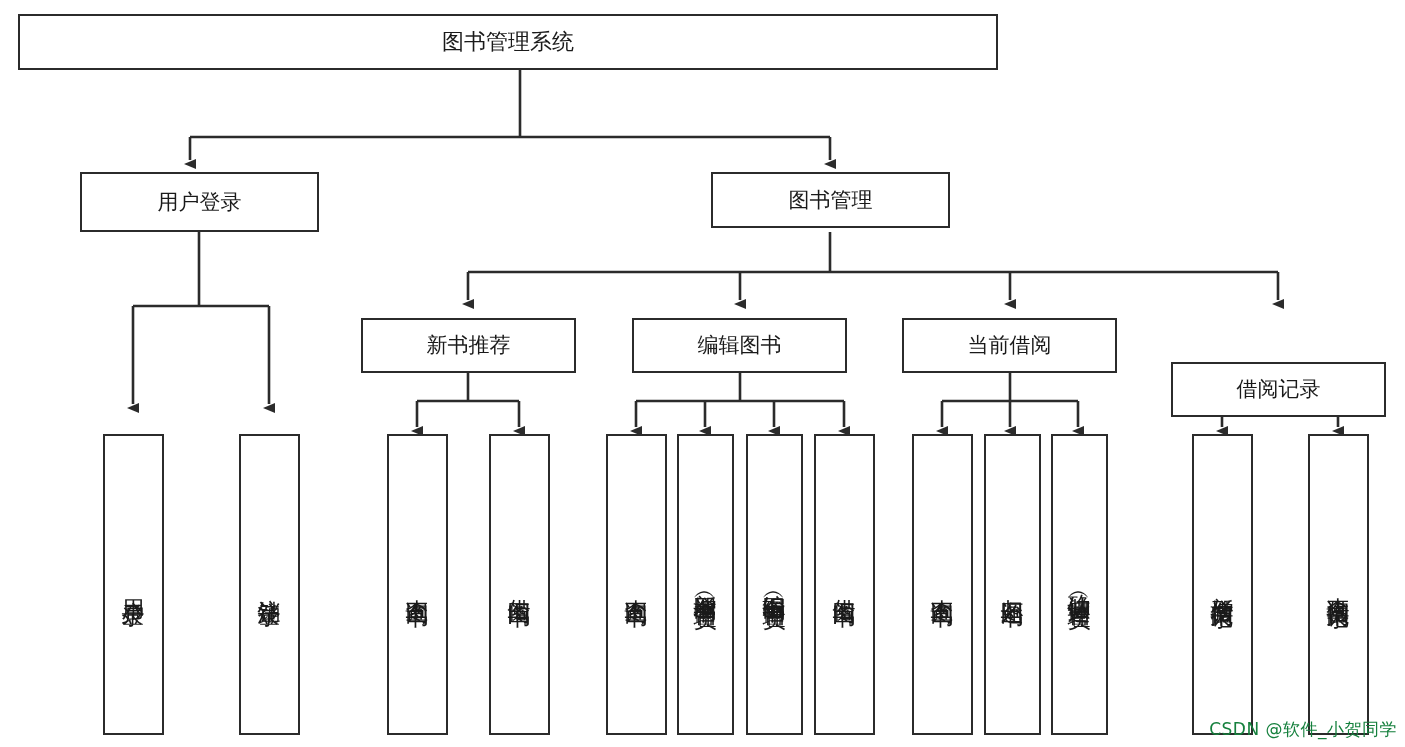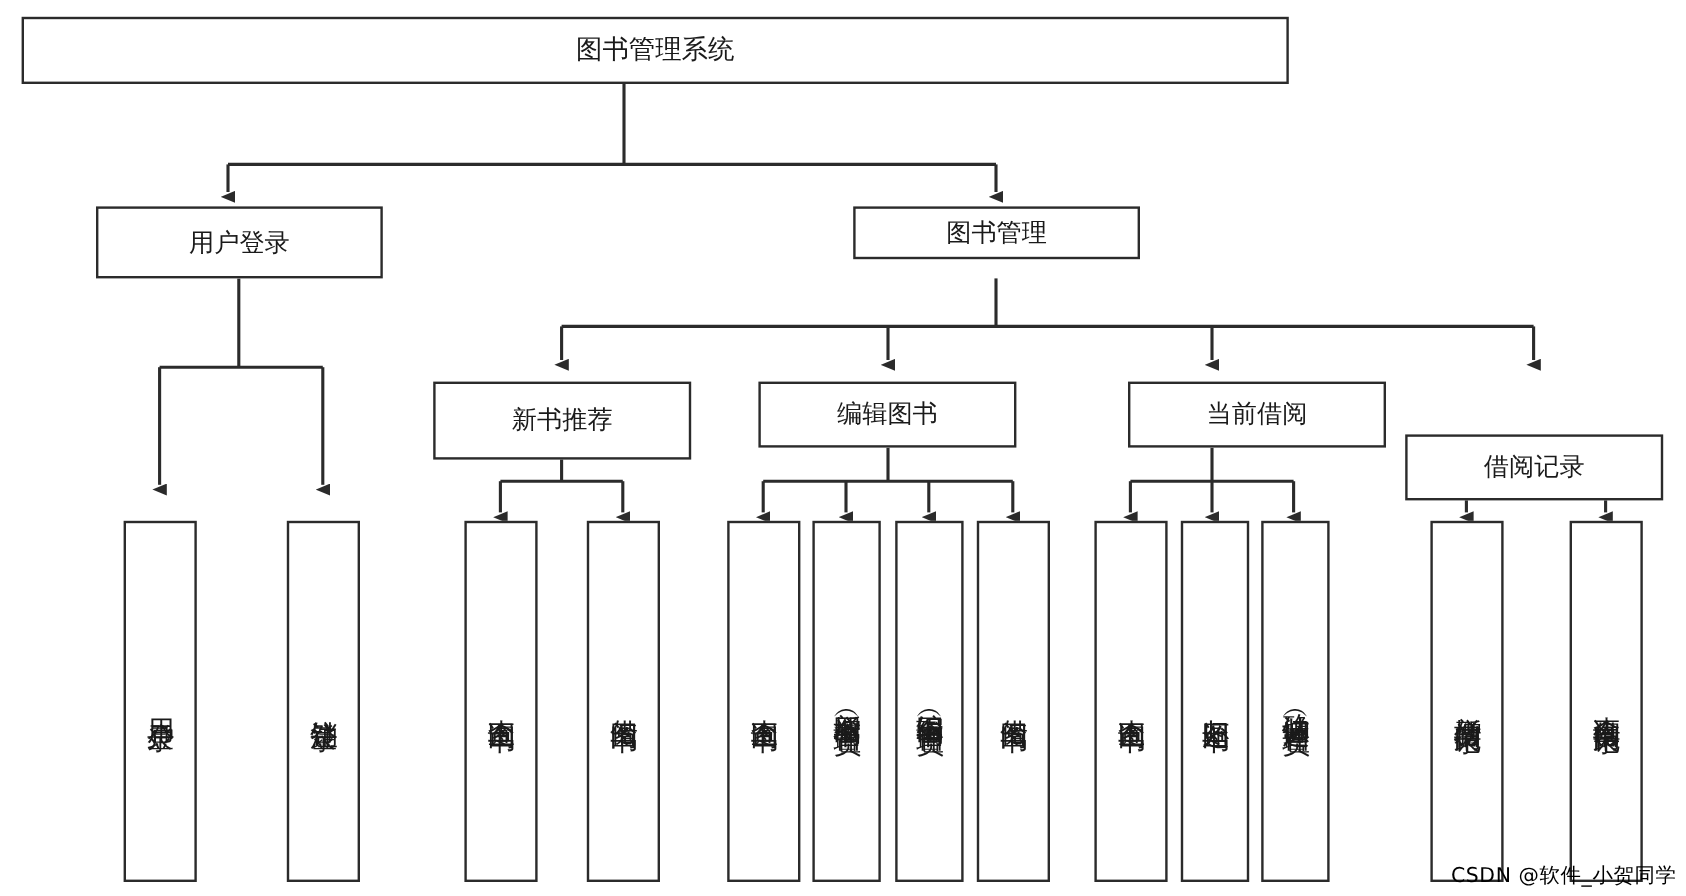--- a/index.html
+++ b/index.html
@@ -57,21 +57,21 @@
     letter-spacing: 2px;
     line-height: 1.05;
     white-space: nowrap;
     max-height: 268px;
   }
   .watermark {
     position: absolute;
     right: 8px;
     bottom: 6px;
     font-size: 17px;
-    color: #000000;
+    color: #15803d;
     letter-spacing: 0.5px;
     z-index: 5;
     white-space: nowrap;
     font-family: "DejaVu Sans", "Liberation Sans", sans-serif;
   }
 </style>
 </head>
 <body>
 
 <div id="canvas">
@@ -119,41 +119,41 @@
       <path d="M 1010 401 L 1010 427" marker-end="url(#arrow)"></path>
       <path d="M 1078 401 L 1078 427" marker-end="url(#arrow)"></path>
 
       <path d="M 1278 373 L 1278 401"></path>
       <path d="M 1222 401 L 1338 401"></path>
       <path d="M 1222 401 L 1222 427" marker-end="url(#arrow)"></path>
       <path d="M 1338 401 L 1338 427" marker-end="url(#arrow)"></path>
     </g>
   </svg>
 
-  <div class="node horiz root" style="left:18px; top:14px; width:1056px; height:56px;">
+  <div class="node horiz root" style="left:18px; top:14px; width:980px; height:56px;">
     <span class="node-label">图书管理系统</span>
   </div>
 
   <div class="node horiz" style="left:80px; top:172px; width:239px; height:60px;">
     <span class="node-label">用户登录</span>
   </div>
 
-  <div class="node horiz" style="left:711px; top:172px; width:239px; height:44px;">
+  <div class="node horiz" style="left:711px; top:172px; width:239px; height:56px;">
     <span class="node-label">图书管理</span>
   </div>
 
-  <div class="node horiz" style="left:361px; top:318px; width:215px; height:65px;">
+  <div class="node horiz" style="left:361px; top:318px; width:215px; height:55px;">
     <span class="node-label">新书推荐</span>
   </div>
 
   <div class="node horiz" style="left:632px; top:318px; width:215px; height:55px;">
     <span class="node-label">编辑图书</span>
   </div>
 
-  <div class="node horiz" style="left:902px; top:318px; width:215px; height:55px;margin-left:38px;">
+  <div class="node horiz" style="left:902px; top:318px; width:215px; height:55px;">
     <span class="node-label">当前借阅</span>
   </div>
 
   <div class="node horiz" style="left:1171px; top:318px; width:215px; height:55px;margin-top:44px;">
     <span class="node-label">借阅记录</span>
   </div>
 
   <div class="node vert" style="left:103px; top:434px; width:61px; height:301px;">
     <span class="node-label">用户登录</span>
   </div>

